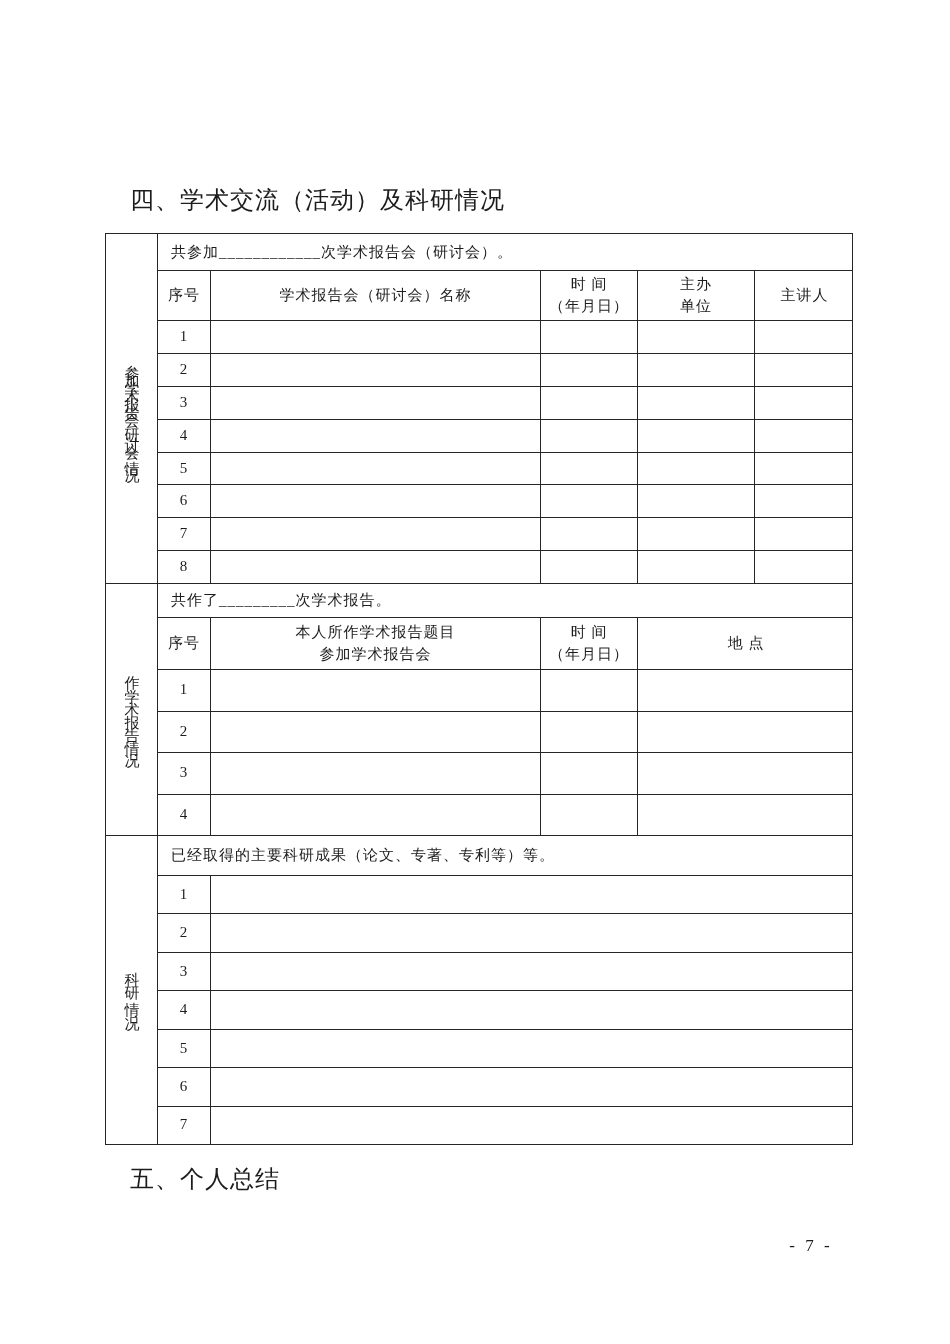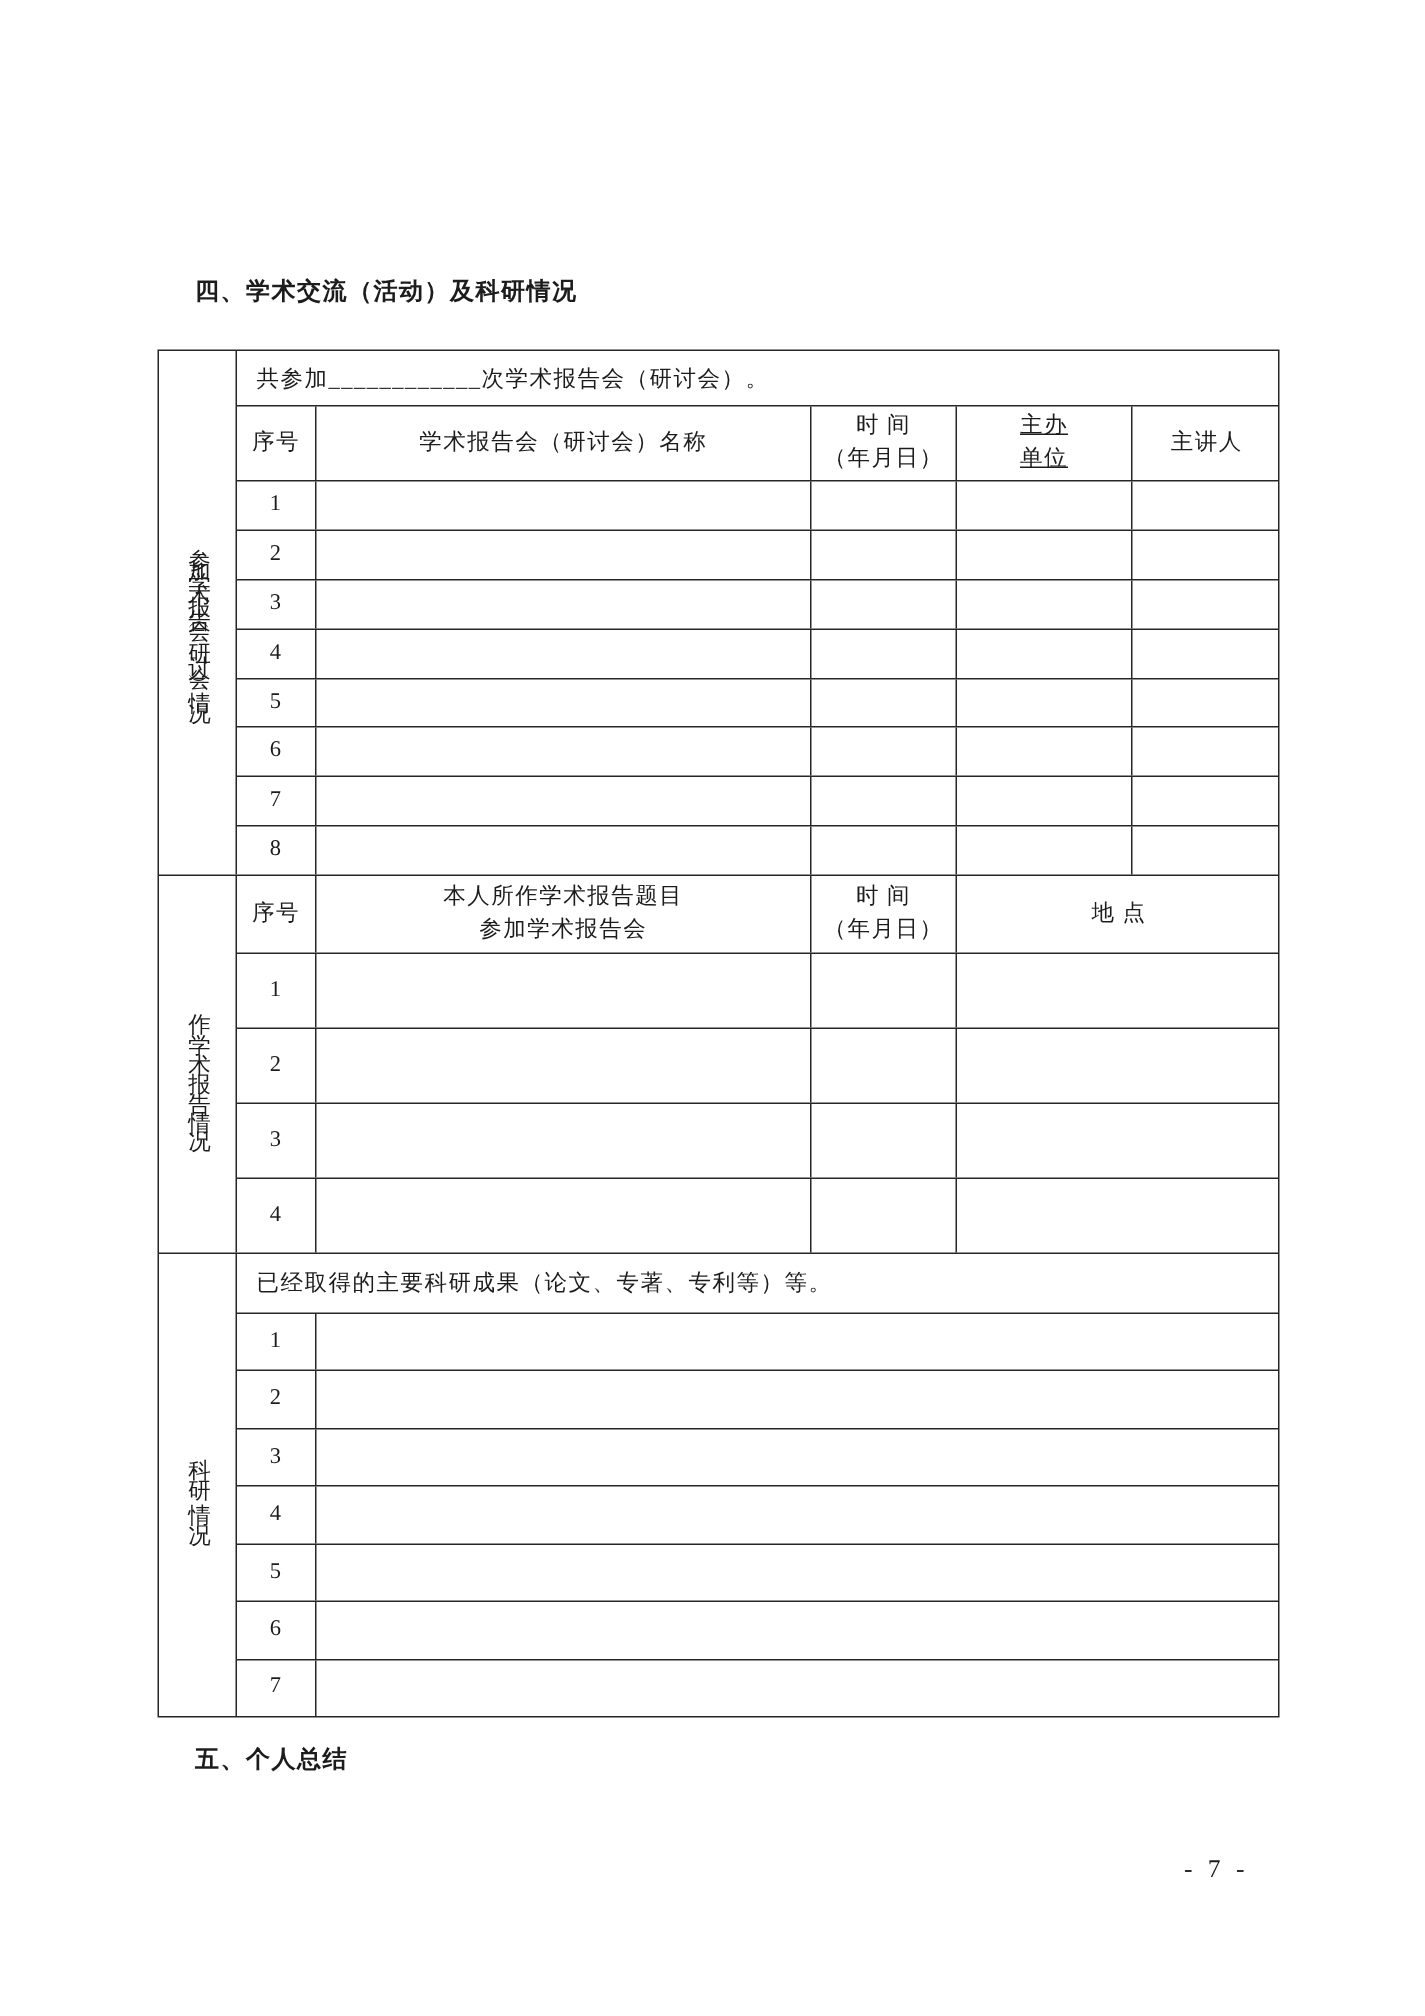--- a/index.html
+++ b/index.html
@@ -6,22 +6,22 @@
   html, body { width: 950px; height: 1344px; }
   body {
     position: relative;
     background: #ffffff;
     color: #1c1c1c;
     font-family: "Liberation Serif", "DejaVu Serif", serif;
   }
   .h-title {
     position: absolute;
     left: 130px;
-    font-size: 16px;
-    font-weight: bold;
+    font-size: 24px;
+    font-weight: normal;
     letter-spacing: 1px;
     font-family: "Liberation Sans", "DejaVu Sans", sans-serif;
     white-space: nowrap;
   }
   #title-4 { top: 184px; }
   #title-5 { top: 1163px; }
 
   .form-table {
     position: absolute;
     left: 105px;
@@ -85,21 +85,21 @@
     flex-direction: column;
     align-items: center;
     justify-content: center;
     line-height: 1.45;
     letter-spacing: 1px;
   }
   .cell:last-child { border-right: none; }
   .col-index   { width: 53px;  flex: 0 0 auto; }
   .col-name    { width: 330px; flex: 0 0 auto; }
   .col-time    { width: 97px;  flex: 0 0 auto; }
-  .col-host    { width: 117px; flex: 0 0 auto; text-decoration: underline; }
+  .col-host    { width: 117px; flex: 0 0 auto; }
   .col-speaker { width: 99px;  flex: 0 0 auto; }
   .col-place   { width: 216px; flex: 0 0 auto; }
   .col-wide    { width: 643px; flex: 0 0 auto; }
 
   .rows-area { display: flex; flex-direction: column; flex: 1 1 auto; }
   .data-row { display: flex; flex: 1 1 0; border-bottom: 1px solid #262626; }
   .data-row:last-child { border-bottom: none; }
   .data-row .cell { height: auto; }
 
   .page-number {
@@ -200,20 +200,23 @@
         </div>
       </div>
     </div>
   </div>
 
   <div class="section" id="section-give">
     <div class="label-col">
       <div class="v-label">作学术报告情况</div>
     </div>
     <div class="section-body">
+      <div class="summary-row">
+        <span>共作了_________次学术报告。</span>
+      </div>
       <div class="header-row">
         <div class="cell col-index">序号</div>
         <div class="cell col-name">
           <span>本人所作学术报告题目</span>
           <span>参加学术报告会</span>
         </div>
         <div class="cell col-time">
           <span>时  间</span>
           <span>（年月日）</span>
         </div>

